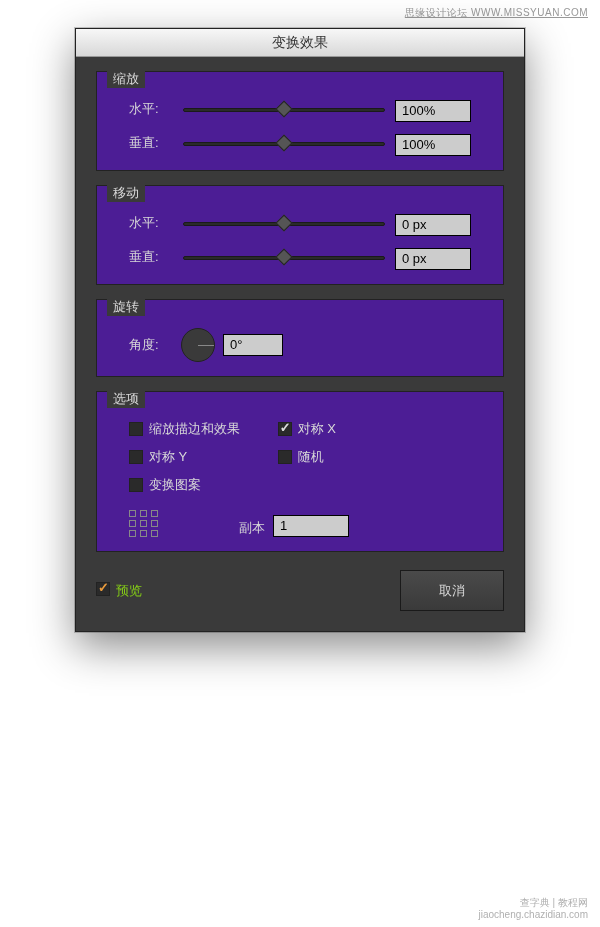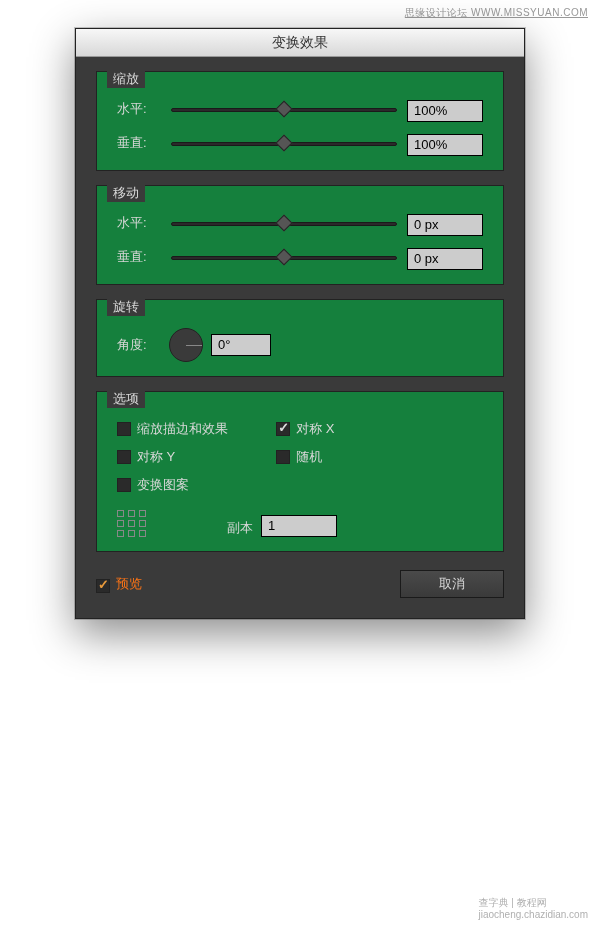--- a/index.html
+++ b/index.html
@@ -9,21 +9,21 @@
   font-size: 13px;
   background: #fff;
   position: relative;
 }
 .watermark-top {
   position: absolute; top: 6px; right: 12px;
   color: #999; font-size: 10px; letter-spacing: .5px; text-decoration: underline;
 }
 .watermark-bottom {
   position: absolute; bottom: 6px; right: 12px;
-  color: #b0b0b0; font-size: 10px; text-align: left; line-height: 1.2;
+  color: #b0b0b0; font-size: 10px; text-align: right; line-height: 1.2;
 }
 .dialog {
   position: absolute; left: 75px; top: 28px;
   width: 450px;
   background: #3a3a3a;
   border: 1px solid #222;
   box-shadow: 0 15px 40px rgba(0,0,0,.45), 0 0 0 1px rgba(0,0,0,.2);
 }
 .titlebar {
   height: 28px;
@@ -31,23 +31,23 @@
   border-bottom: 1px solid #999;
   display: flex; align-items: center; justify-content: center;
   color: #333; font-size: 14px;
 }
 .dialog-body {
   padding: 14px 20px 20px;
 }
 .group {
   border: 1px solid #222;
   margin-bottom: 14px;
-  padding: 28px 20px 14px;
+  padding: 28px 32px 14px;
   position: relative;
-  background: #15803d;
+  background: #4c1d95;
 }
 .group-label {
   position: absolute; top: -2px; left: 10px;
   background: #3a3a3a; padding: 0 6px;
   color: #d8d8d8; font-size: 13px;
 }
 .row {
   display: flex; 
   margin-bottom: 12px;
 }
@@ -110,23 +110,23 @@
   display: flex; align-items: flex-end; margin-top: 14px;
 }
 .copies-row .registration { margin-right: 80px; }
 .copies-lbl { color: #d8d8d8; margin-right: 8px; }
 .footer {
   display: flex; align-items: center; margin-top: 18px;
   gap: 10px;
 }
 .footer .preview-check { margin-right: auto; }
 .checkbox.accent.on::after { color: #e89a3c; }
-.preview-check { display: flex; align-items: flex-end; color: #f97316; }
+.preview-check { display: flex; align-items: flex-start; color: #84cc16; }
 .btn {
-  width: 104px; height: 28px;
+  width: 104px; height: 41px;
   background: linear-gradient(#4a4a4a, #3a3a3a);
   border: 1px solid #1a1a1a; color: #d8d8d8;
   font-size: 13px; display: flex; align-items: center; justify-content: center;
   cursor: pointer;
 }
 </style>
 </head>
 <body>
 
 <div class="watermark-top">思缘设计论坛  WWW.MISSYUAN.COM</div>

